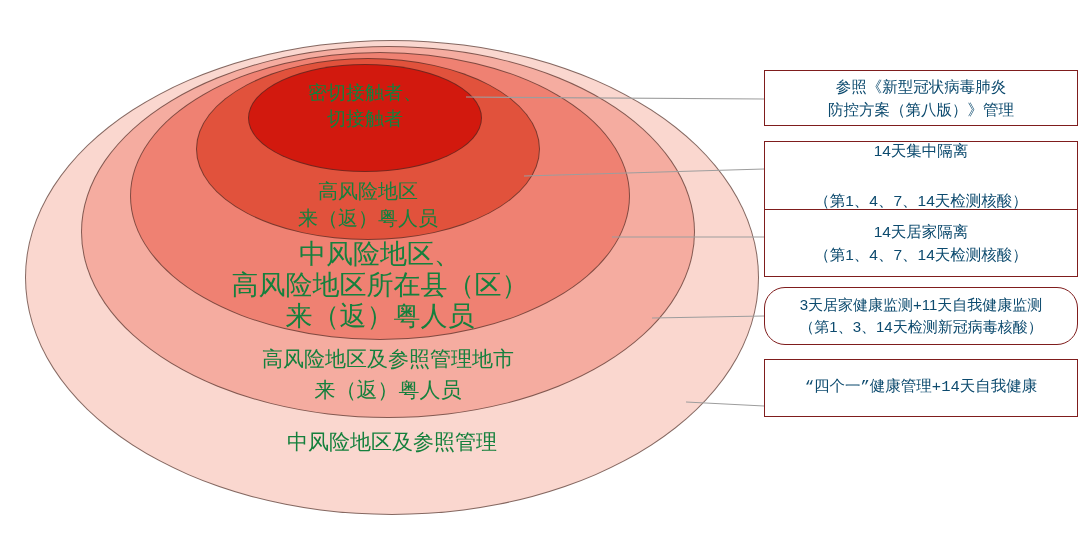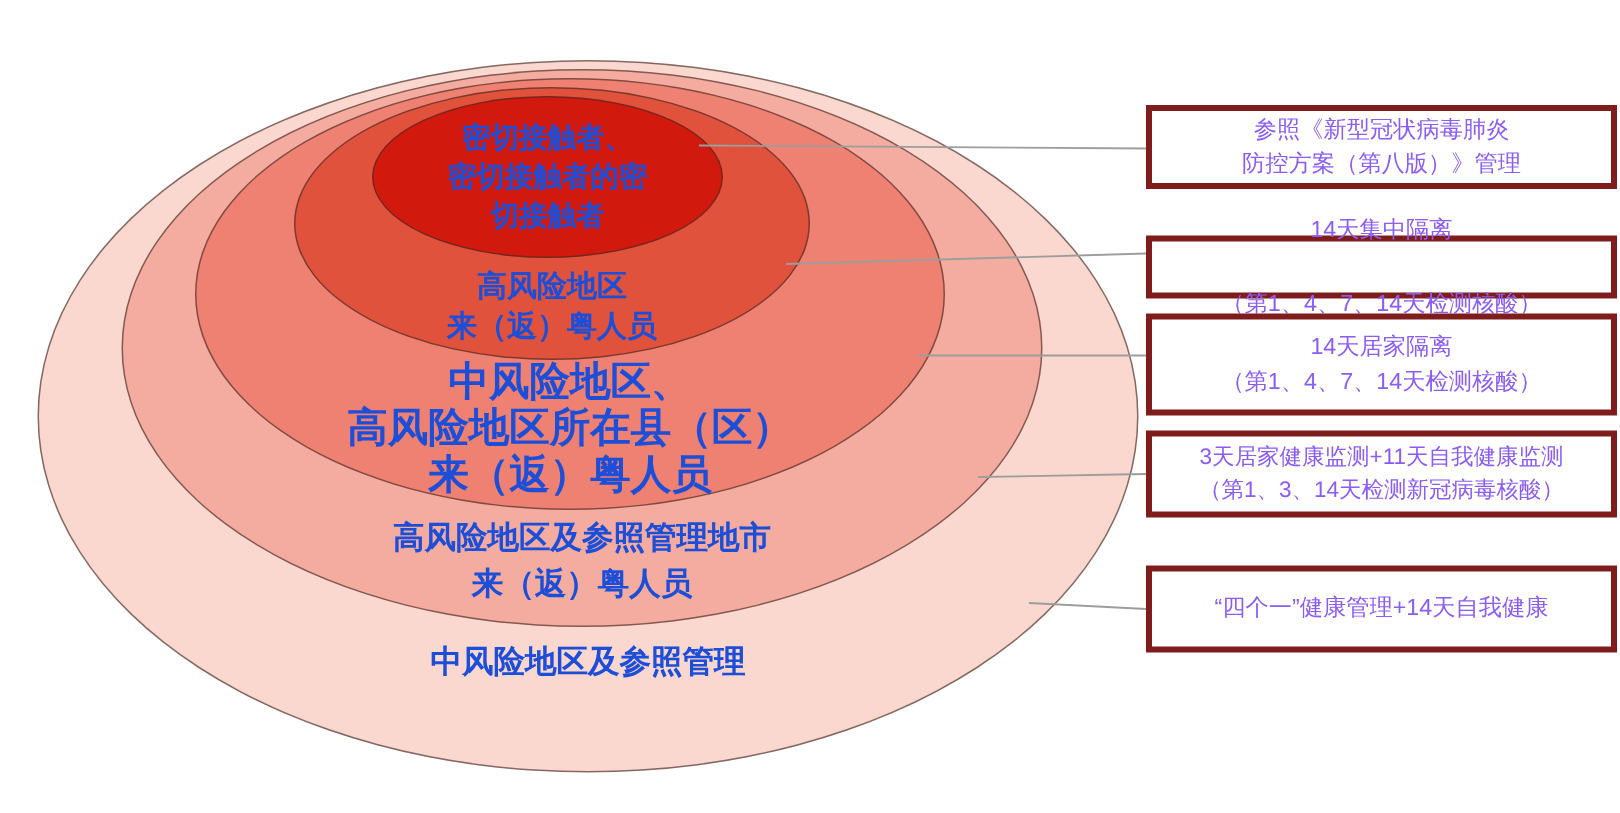--- a/index.html
+++ b/index.html
@@ -8,39 +8,39 @@
     font-family:"Liberation Sans","DejaVu Sans",sans-serif;color:#000;
   }
   
   .ellipse{position:absolute;border-radius:50%;border:1.5px solid rgba(70,45,38,.65);box-sizing:border-box;}
   .e5{left:25px;top:40px;width:734px;height:475px;}
   .e4{left:81px;top:46px;width:614px;height:372px;}
   .e3{left:130px;top:52px;width:500px;height:288px;}
   .e2{left:196px;top:58px;width:344px;height:182px;}
   .e1{left:248px;top:64px;width:234px;height:108px;}
   
-  .ring-label{position:absolute;transform:translateX(-50%);text-align:center;font-weight:700;color:#1d4ed8;}
+  .ring-label{position:absolute;transform:translateX(-50%);text-align:center;font-weight:400;color:#15803d;}
   .ring-label .ln{display:block;}
   .lab1{left:365px;top:80px;font-size:19px;line-height:26px;width:232px;}
   .lab2{left:368px;top:178px;font-size:20px;line-height:27px;width:320px;}
   .lab3{left:380px;top:239px;font-size:27px;line-height:31px;width:440px;}
   .lab4{left:388px;top:343px;font-size:21px;line-height:31px;width:480px;}
   .lab5{left:392px;top:426px;font-size:21px;line-height:31px;width:440px;text-align:center;}
   
   .box{
-    position:absolute;left:764px;width:314px;background:#ffffff;border:4px solid #7f1d1d;
+    position:absolute;left:764px;width:314px;background:#ffffff;border:1px solid #7f1d1d;
     display:flex;flex-direction:column;justify-content:center;text-align:center;
-    font-size:15.5px;line-height:1.5;color:#8b5cf6;box-sizing:border-box;padding:0 4px;
+    font-size:15.5px;line-height:1.5;color:#0c4a6e;box-sizing:border-box;padding:0 4px;
   }
   .box .ln{display:block;}
   .box1{top:70px;height:56px;}
-  .box2{top:157px;height:42px;gap:26px;}
+  .box2{top:141px;height:69px;gap:26px;}
   .box3{top:209px;height:68px;}
-  .box4{top:287px;height:58px;font-size:15px;}
-  .box5{top:377px;height:58px;}
+  .box4{top:287px;height:58px;font-size:15px;border-radius:21px;}
+  .box5{top:359px;height:58px;font-family:Liberation Mono, monospace;}
   
   svg.connectors{position:absolute;left:0;top:0;width:1080px;height:542px;pointer-events:none;}
   svg.connectors line{stroke:#9d9d9d;stroke-width:1.2;}
 </style>
 </head>
 <body>
 
 <div class="canvas">
 
   <div class="ellipse e5" style="background: rgb(250, 215, 207);"></div>
@@ -52,21 +52,20 @@
   <svg class="connectors" viewBox="0 0 1080 542" xmlns="http://www.w3.org/2000/svg">
     <line x1="466" y1="97" x2="764" y2="99"></line>
     <line x1="524" y1="176" x2="764" y2="169"></line>
     <line x1="612" y1="237" x2="764" y2="237"></line>
     <line x1="652" y1="318" x2="764" y2="316"></line>
     <line x1="686" y1="402" x2="764" y2="406"></line>
   </svg>
 
   <div class="ring-label lab1">
     <span class="ln">密切接触者、</span>
-    <span class="ln">密切接触者的密</span>
     <span class="ln">切接触者</span>
   </div>
   <div class="ring-label lab2">
     <span class="ln">高风险地区</span>
     <span class="ln">来（返）粤人员</span>
   </div>
   <div class="ring-label lab3">
     <span class="ln">中风险地区、</span>
     <span class="ln">高风险地区所在县（区）</span>
     <span class="ln">来（返）粤人员</span>

